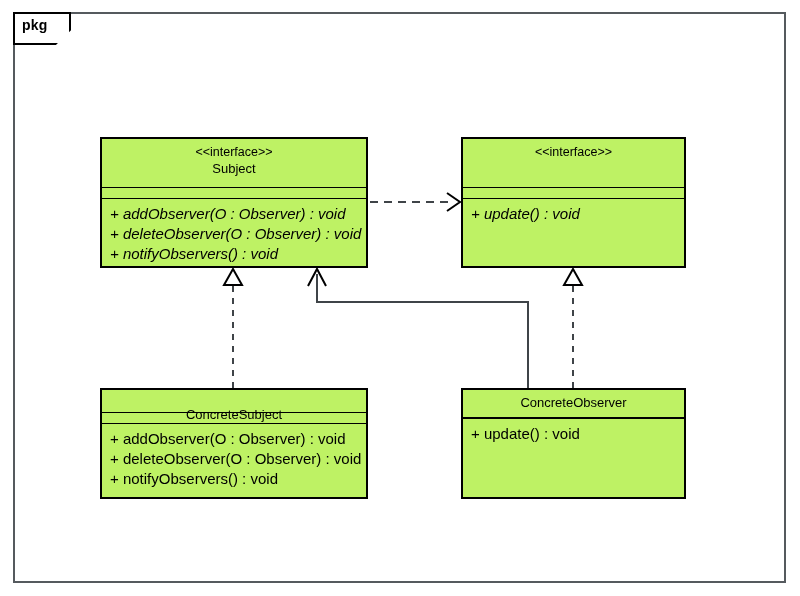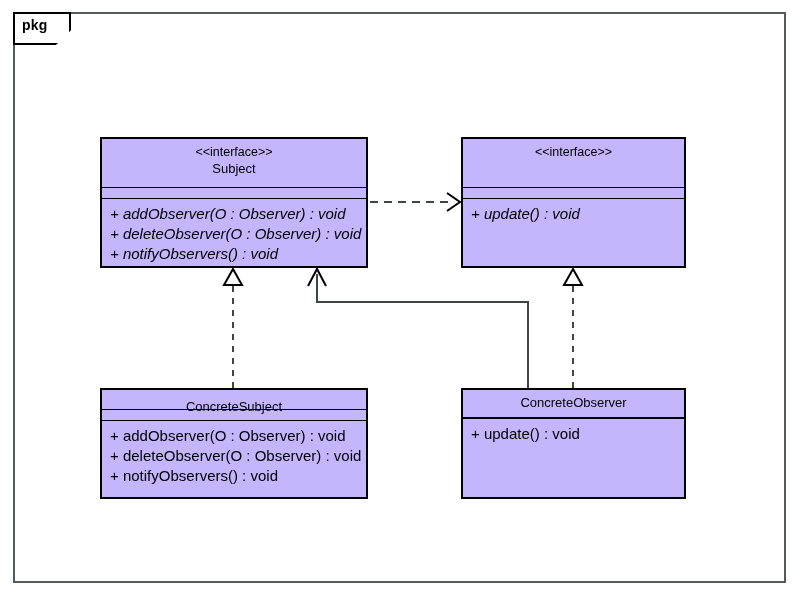--- a/index.html
+++ b/index.html
@@ -53,21 +53,21 @@
     font-size: 14px;
     font-weight: bold;
     color: #000000;
     letter-spacing: 0.2px;
   }
 
   
   .uml-class {
     position: absolute;
     box-sizing: border-box;
-    background: #c4b5fd;
+    background: #bef264;
     border: 2px solid #000000;
     color: #000000;
   }
   .uml-header {
     box-sizing: border-box;
     border-bottom: 1px solid #000000;
     text-align: center;
     padding: 5px 4px 6px 4px;
   }
   .uml-stereotype {
@@ -133,21 +133,21 @@
     <div class="uml-header" style="height:49px;">
       <span class="uml-stereotype">&lt;&lt;interface&gt;&gt;</span>
     </div>
     <div class="uml-compartment empty"></div>
     <div class="uml-compartment bordered">
       <div class="uml-member italic">+ update() : void</div>
     </div>
   </div>
 
   <div class="uml-class" style="left:100px; top:388px; width:268px; height:111px;">
-    <div class="uml-header" style="height:20px; padding-top:8px;">
+    <div class="uml-header" style="height:20px; padding-top:16px;">
       <span class="uml-name">ConcreteSubject</span>
     </div>
     <div class="uml-compartment empty"></div>
     <div class="uml-compartment bordered">
       <div class="uml-member">+ addObserver(O : Observer) : void</div>
       <div class="uml-member">+ deleteObserver(O : Observer) : void</div>
       <div class="uml-member">+ notifyObservers() : void</div>
     </div>
   </div>
 

